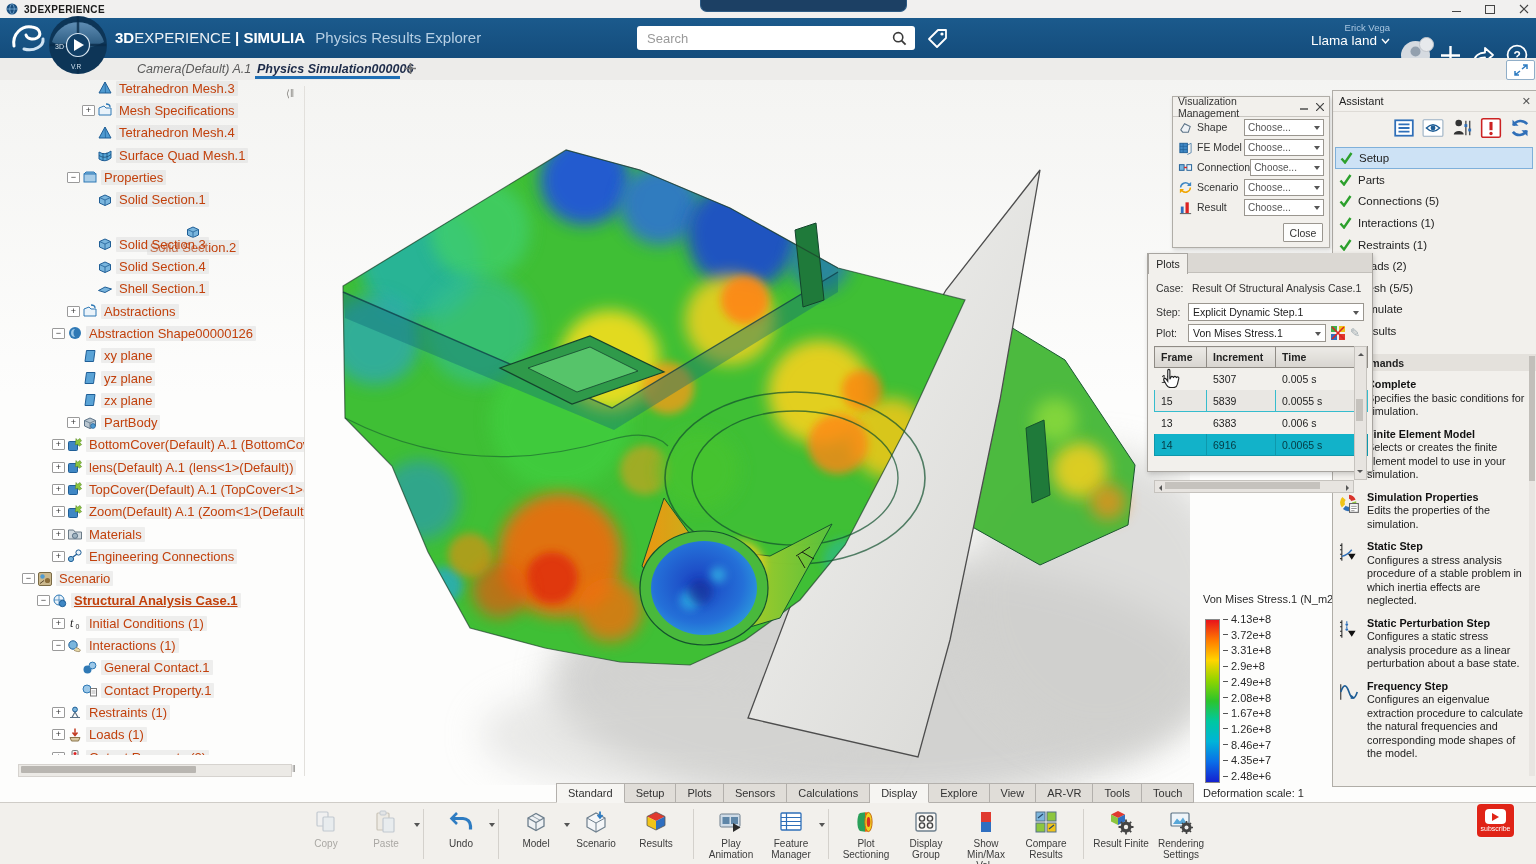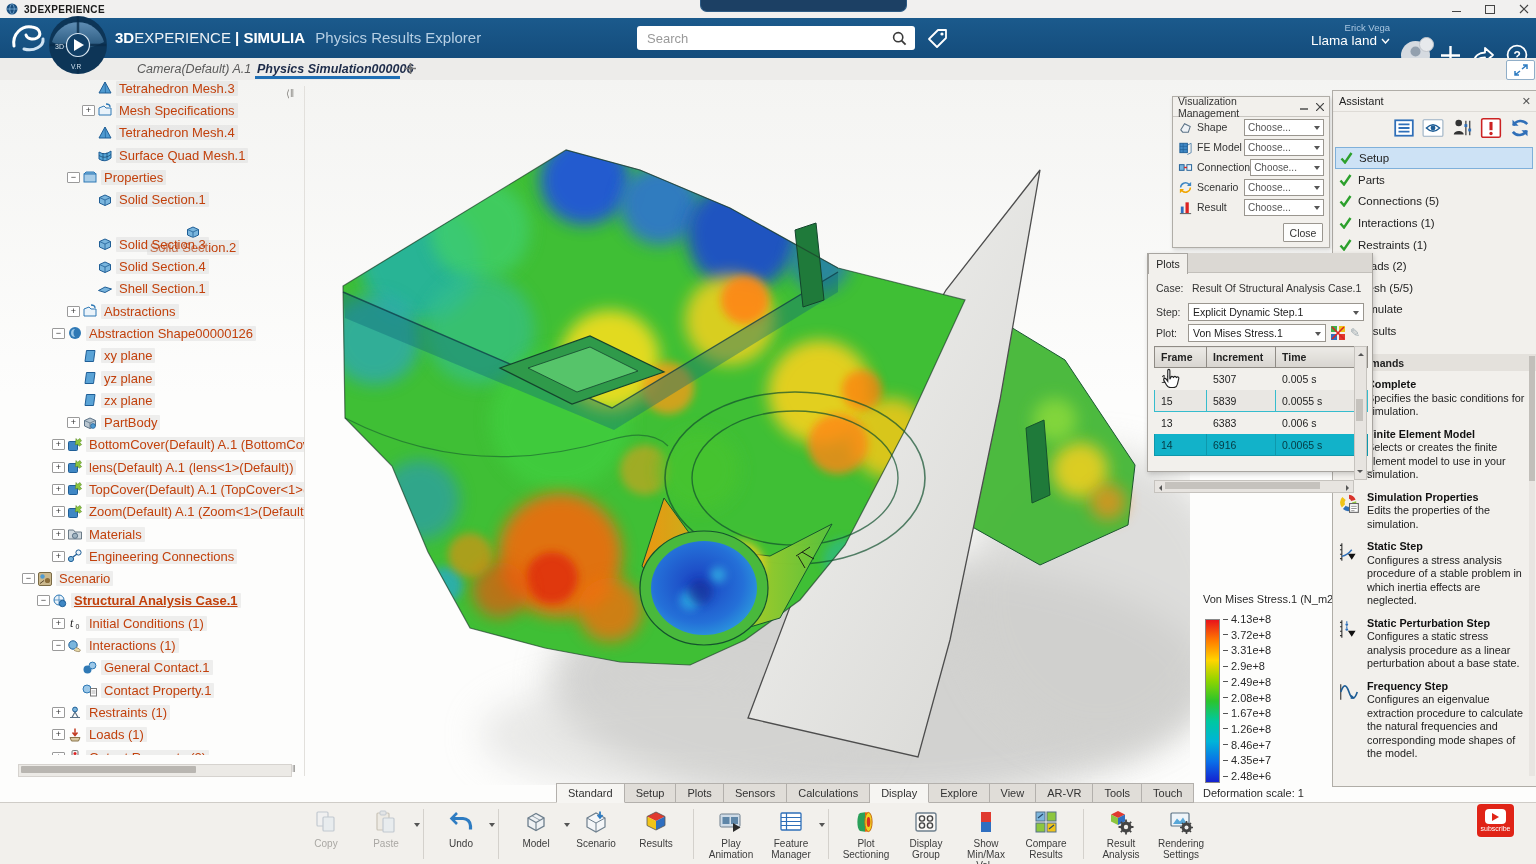--- a/index.html
+++ b/index.html
@@ -1248,21 +1248,21 @@
           <span class="ic">
             <svg width="26" height="26" viewBox="0 0 26 26">
               <path d="M10 2l7 3.5L10 9 3 5.5z" fill="#e03a2f"></path>
               <path d="M10 9l7-3.5v7L10 16z" fill="#2f6fc0"></path>
               <path d="M10 9v7l-7-3.5v-7z" fill="#8dc63f"></path>
               <circle cx="18" cy="18" r="5.5" fill="#444"></circle>
               <circle cx="18" cy="18" r="2.2" fill="#f2f0ec"></circle>
               <path d="M18 10.5v2.5M18 23v2.5M10.5 18h2.5M23 18h2.5M12.8 12.8l1.8 1.8M21.4 21.4l1.8 1.8M12.8 23.2l1.8-1.8M21.4 14.6l1.8-1.8" stroke="#444" stroke-width="1.8"></path>
             </svg>
           </span>
-        <span class="lb">Result Analysis</span>
+        <span class="lb">Result Finite</span>
         </div>
         <div class="aitem">
           <span class="ic">
             <svg width="26" height="26" viewBox="0 0 26 26">
               <rect x="3" y="4" width="18" height="13" rx="1" fill="#eef4f9" stroke="#5b7286" stroke-width="1.2"></rect>
               <path d="M5 15l4-5.5 3 3 3-4 4 6.5z" fill="#58a7d8"></path>
               <circle cx="18.5" cy="18.5" r="5" fill="#444"></circle>
               <circle cx="18.5" cy="18.5" r="2" fill="#eee"></circle>
               <path d="M18.5 12v2M18.5 23v2M12 18.5h2M23 18.5h2M14 14l1.4 1.4M21.6 21.6L23 23M14 23l1.4-1.4M21.6 15.4L23 14" stroke="#444" stroke-width="1.6"></path>
             </svg>

